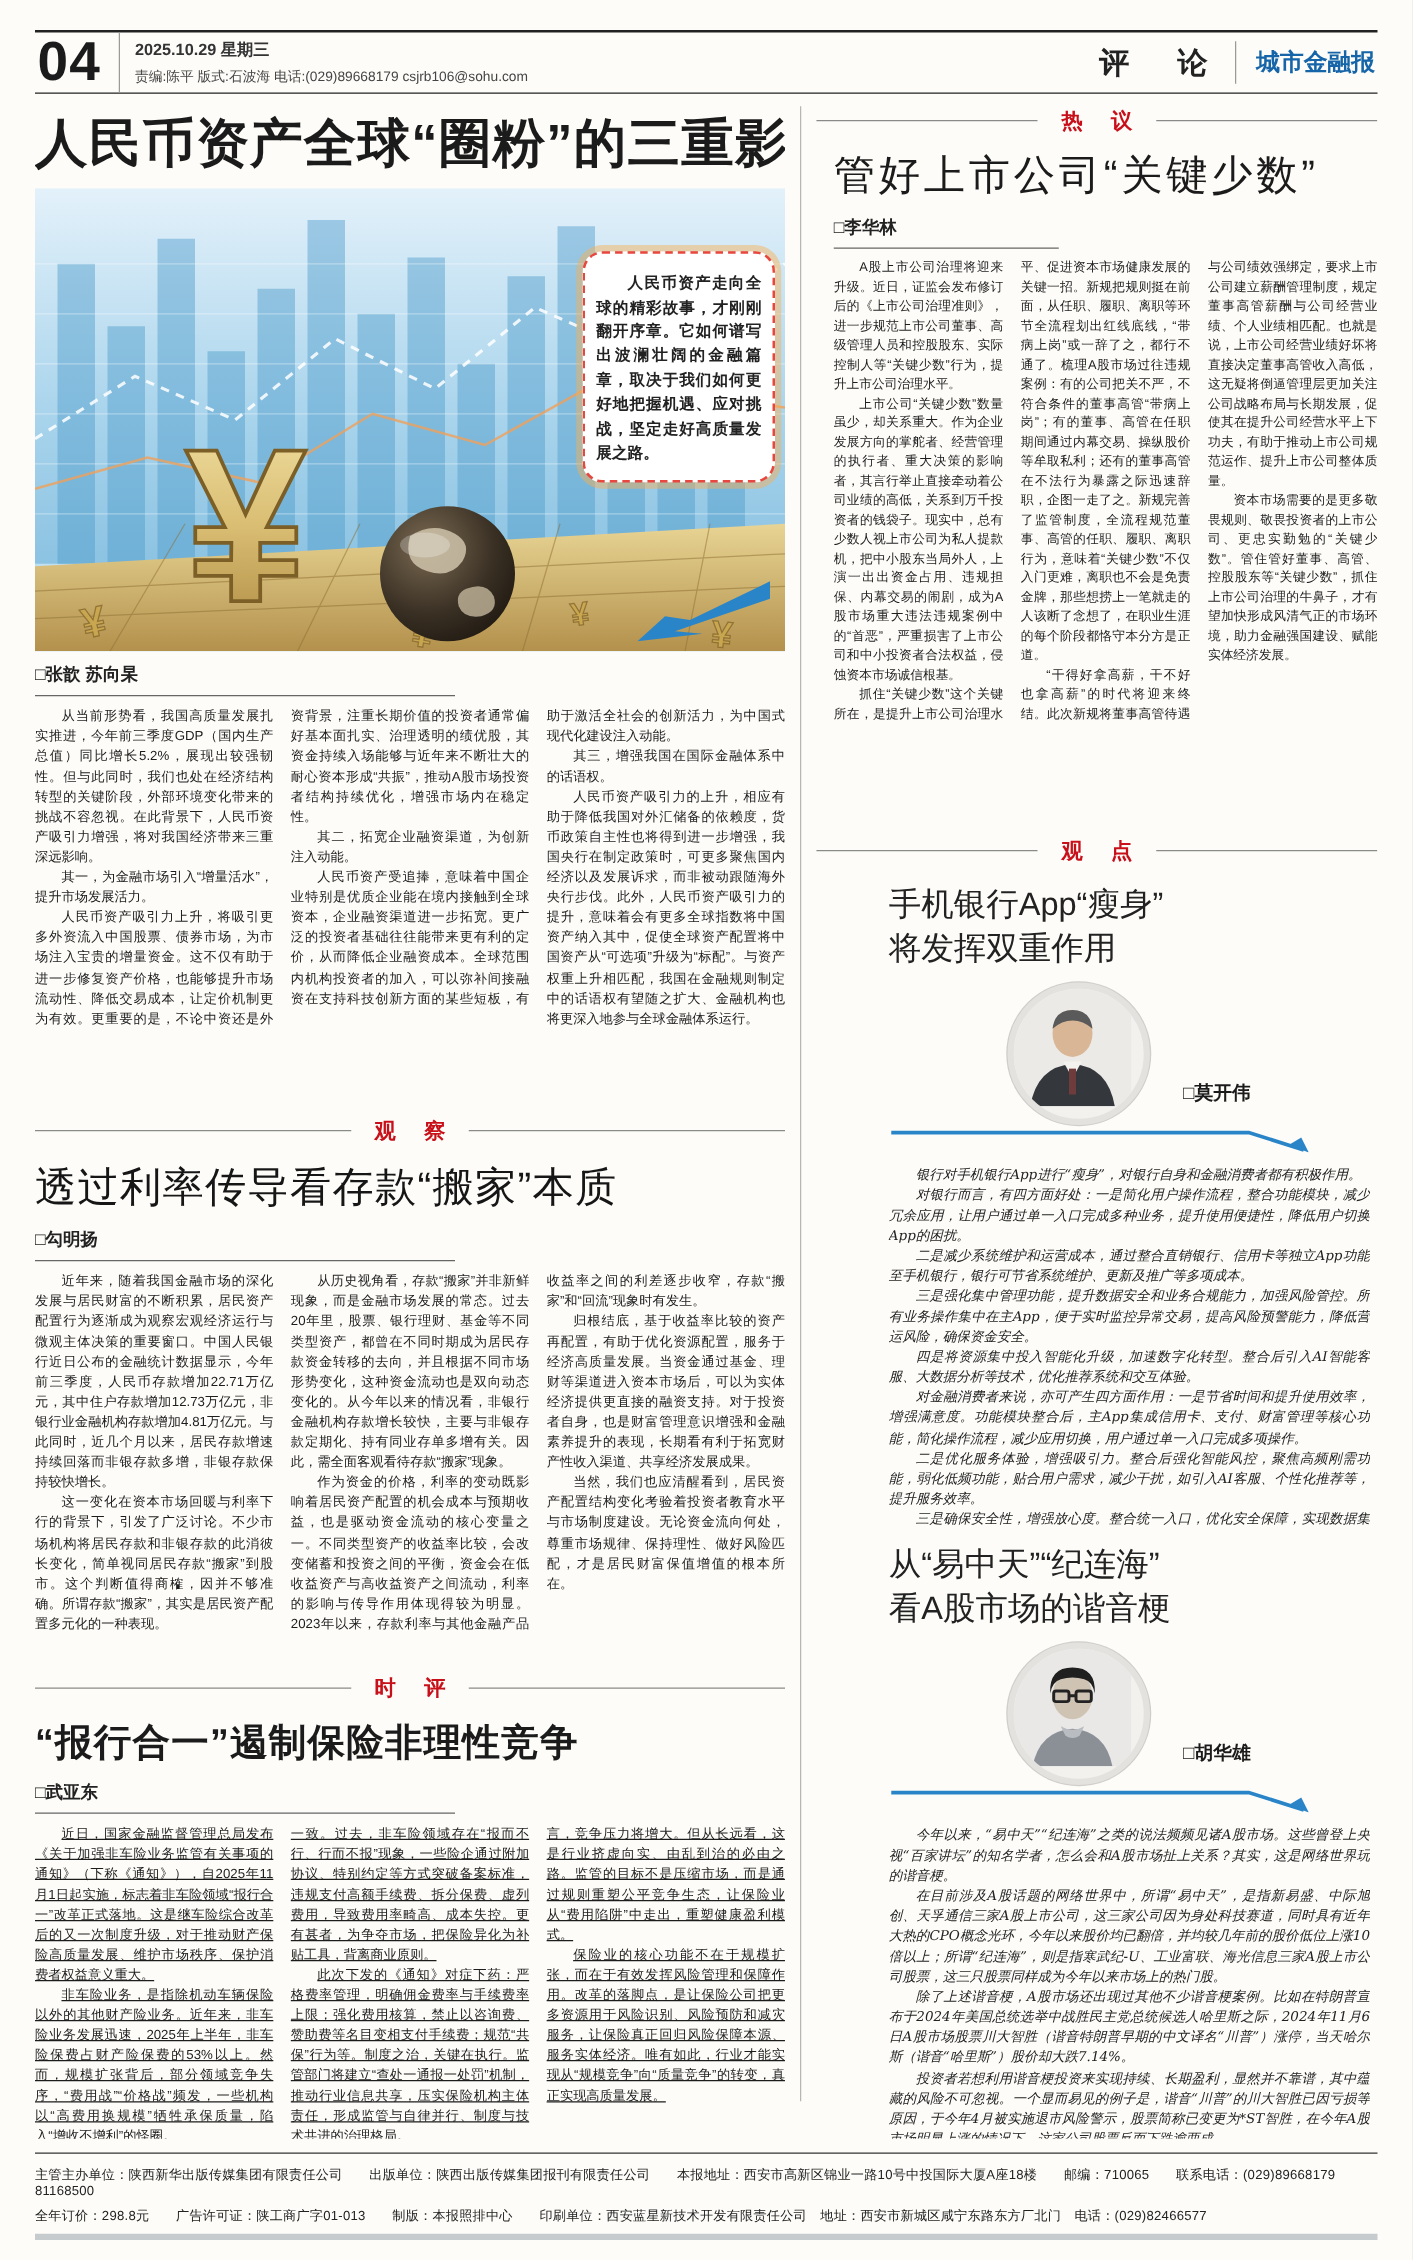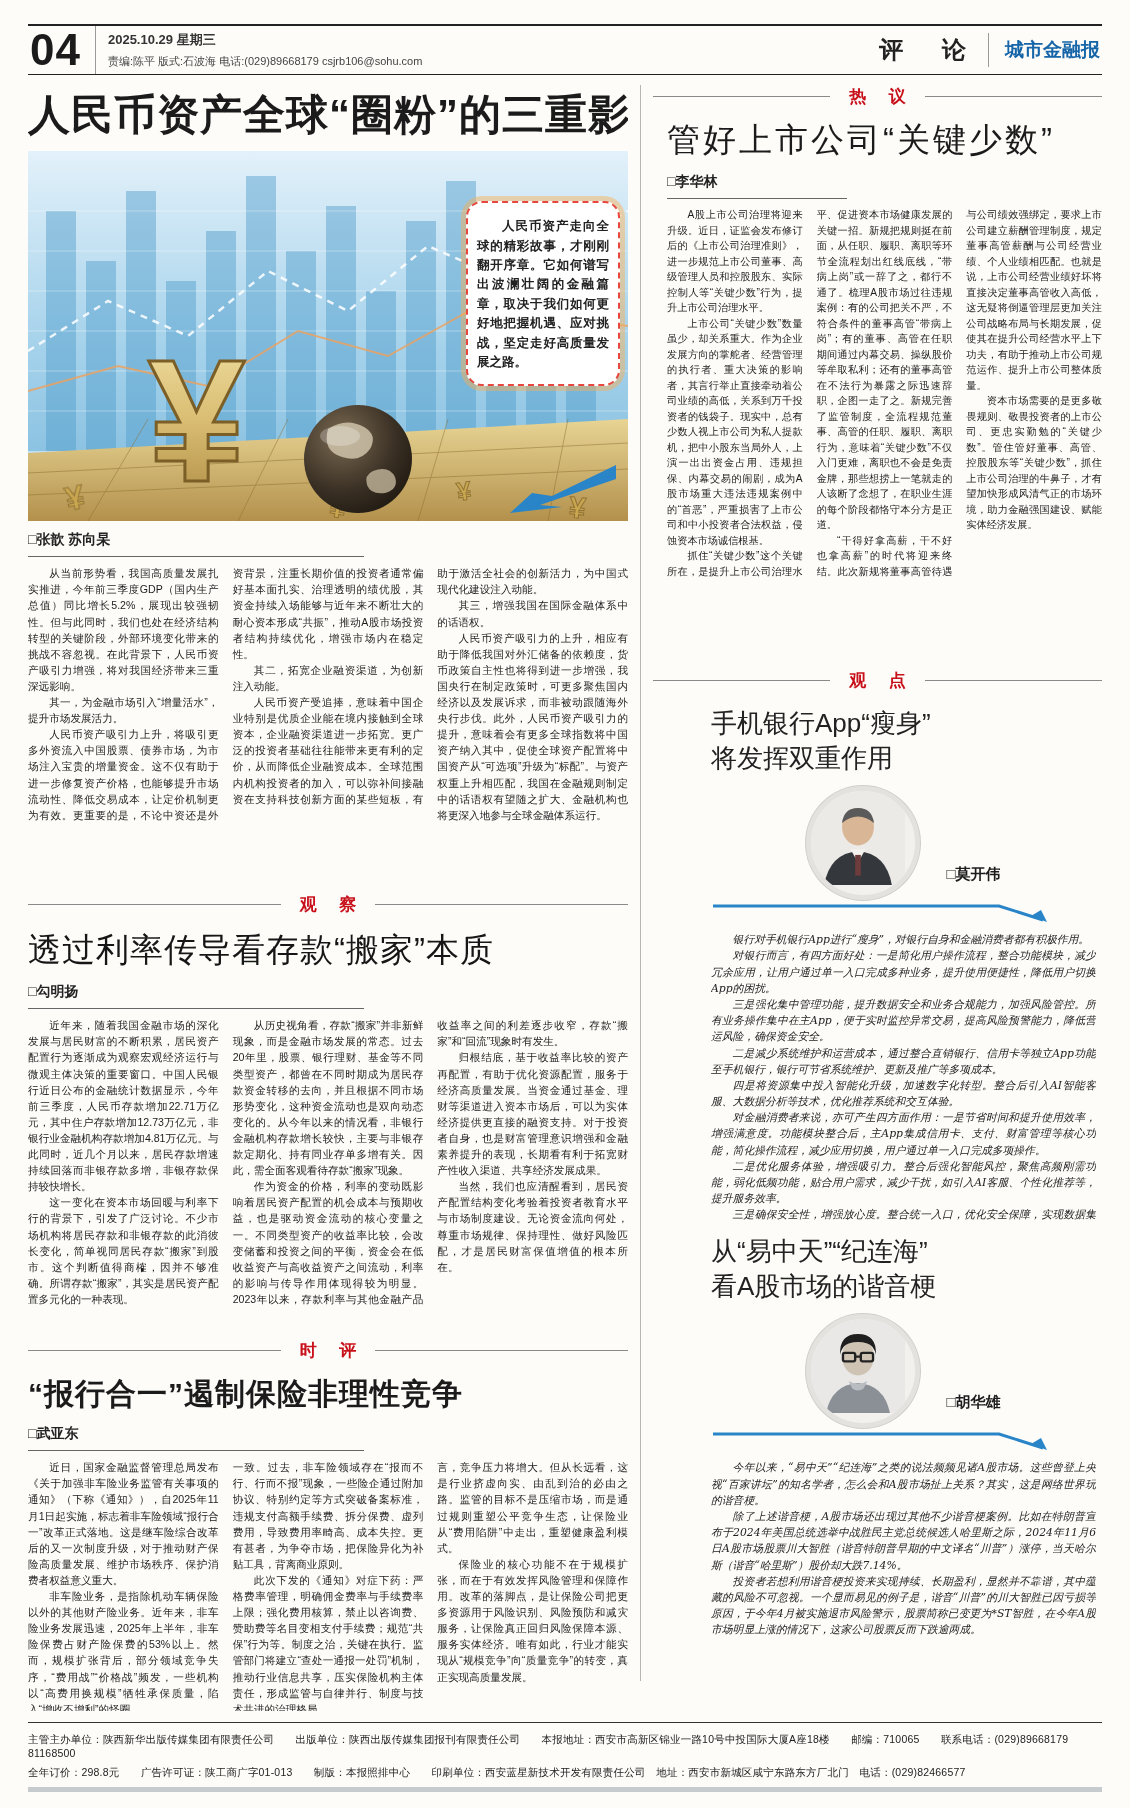--- a/index.html
+++ b/index.html
@@ -34,21 +34,21 @@
   .hero{position:relative;width:600px;height:370px;overflow:hidden;background:#bfe0f2;}
   .callout{position:absolute;right:8px;top:50px;width:132px;background:#fff;border:2px dashed #e8473f;
            border-radius:16px;padding:14px 9px 12px;font-size:12.5px;font-weight:600;line-height:1.55;
            text-align:justify;color:#222;box-shadow:0 0 0 5px rgba(250,176,80,.45);}
   .callout .para{text-indent:2em;}
   .hero-arrow{position:absolute;right:10px;top:312px;}
   .h2-light{font-size:33px;font-weight:450;letter-spacing:1px;margin:12px 0 4px;color:#161616;white-space:nowrap;}
   .h2-bold{font-size:30px;font-weight:900;letter-spacing:1px;margin:12px 0 4px;white-space:nowrap;}
   .mainbody{height:312px;}
   .obsbody{height:306px;}
-  .timebody{height:292px;}
+  .timebody{height:292px;text-decoration:underline;}
   
   .reyi-hl{font-size:33px;font-weight:500;letter-spacing:3px;margin:10px 0 4px;padding-left:14px;white-space:nowrap;}
   .r-byline{margin-left:14px;width:40%;}
   .reyibody{height:446px;margin-left:14px;font-size:10.2px;}
   .vp-art{margin-left:58px;margin-right:6px;}
   .vp-hl{font-size:26px;font-weight:500;line-height:1.35;white-space:pre-line;margin:14px 0 10px;color:#222;}
   .photo-row{display:flex;align-items:flex-end;gap:26px;position:relative;margin-bottom:2px;justify-content:center;}
   .avatar{width:104px;height:104px;border-radius:50%;border:5px solid #e3e2df;box-shadow:0 0 0 1px #cfcecb;
           overflow:hidden;background:#f2f1ee;flex:none;}
   .photo-byline{font-size:15px;font-weight:bold;padding-bottom:16px;}
@@ -251,22 +251,22 @@
           </div>
           <div class="photo-byline">□莫开伟</div>
         </div>
         <svg class="swoosh" width="340" height="20" viewBox="0 0 340 20">
           <polyline points="2,4 288,4 332,18" fill="none" stroke="#2a85c8" stroke-width="3"></polyline>
           <polygon points="336,20 320,14 330,8" fill="#2a85c8"></polygon>
         </svg>
         <div class="kai vpbody1">
             <p class="para">银行对手机银行App进行“瘦身”，对银行自身和金融消费者都有积极作用。</p>
             <p class="para">对银行而言，有四方面好处：一是简化用户操作流程，整合功能模块，减少冗余应用，让用户通过单一入口完成多种业务，提升使用便捷性，降低用户切换App的困扰。</p>
+            <p class="para">二是减少系统维护和运营成本，通过整合直销银行、信用卡等独立App功能至手机银行，银行可节省系统维护、更新及推广等多项成本。</p>
             <p class="para">三是强化集中管理功能，提升数据安全和业务合规能力，加强风险管控。所有业务操作集中在主App，便于实时监控异常交易，提高风险预警能力，降低营运风险，确保资金安全。</p>
-            <p class="para">二是减少系统维护和运营成本，通过整合直销银行、信用卡等独立App功能至手机银行，银行可节省系统维护、更新及推广等多项成本。</p>
             <p class="para">四是将资源集中投入智能化升级，加速数字化转型。整合后引入AI智能客服、大数据分析等技术，优化推荐系统和交互体验。</p>
             <p class="para">对金融消费者来说，亦可产生四方面作用：一是节省时间和提升使用效率，增强满意度。功能模块整合后，主App集成信用卡、支付、财富管理等核心功能，简化操作流程，减少应用切换，用户通过单一入口完成多项操作。</p>
             <p class="para">二是优化服务体验，增强吸引力。整合后强化智能风控，聚焦高频刚需功能，弱化低频功能，贴合用户需求，减少干扰，如引入AI客服、个性化推荐等，提升服务效率。</p>
             <p class="para">三是确保安全性，增强放心度。整合统一入口，优化安全保障，实现数据集中监测与风险控制，降低安全漏洞风险，通过智能风控系统降低账户被盗用、信息泄露等隐患。</p>
           </div>
       </div>
 
       <div class="vp-art">
         <h3 class="vp-hl">从“易中天”“纪连海”
 看A股市场的谐音梗</h3>
@@ -286,20 +286,21 @@
             </svg>
           </div>
           <div class="photo-byline">□胡华雄</div>
         </div>
         <svg class="swoosh" width="340" height="20" viewBox="0 0 340 20">
           <polyline points="2,4 288,4 332,18" fill="none" stroke="#2a85c8" stroke-width="3"></polyline>
           <polygon points="336,20 320,14 330,8" fill="#2a85c8"></polygon>
         </svg>
         <div class="kai vpbody2">
             <p class="para">今年以来，“易中天”“纪连海”之类的说法频频见诸A股市场。这些曾登上央视“百家讲坛”的知名学者，怎么会和A股市场扯上关系？其实，这是网络世界玩的谐音梗。</p>
+            <p class="para">在目前涉及A股话题的网络世界中，所谓“易中天”，是指新易盛、中际旭创、天孚通信三家A股上市公司，这三家公司因为身处科技赛道，同时具有近年大热的CPO概念光环，今年以来股价均已翻倍，并均较几年前的股价低位上涨10倍以上；所谓“纪连海”，则是指寒武纪-U、工业富联、海光信息三家A股上市公司股票，这三只股票同样成为今年以来市场上的热门股。</p>
             <p class="para">除了上述谐音梗，A股市场还出现过其他不少谐音梗案例。比如在特朗普宣布于2024年美国总统选举中战胜民主党总统候选人哈里斯之际，2024年11月6日A股市场股票川大智胜（谐音特朗普早期的中文译名“川普”）涨停，当天哈尔斯（谐音“哈里斯”）股价却大跌7.14%。</p>
             <p class="para">投资者若想利用谐音梗投资来实现持续、长期盈利，显然并不靠谱，其中蕴藏的风险不可忽视。一个显而易见的例子是，谐音“川普”的川大智胜已因亏损等原因，于今年4月被实施退市风险警示，股票简称已变更为*ST智胜，在今年A股市场明显上涨的情况下，这家公司股票反而下跌逾两成。</p>
           </div>
       </div>
     </div>
   </div>
 
   <div class="footer">
     <div class="foot-line">主管主办单位：陕西新华出版传媒集团有限责任公司　　出版单位：陕西出版传媒集团报刊有限责任公司　　本报地址：西安市高新区锦业一路10号中投国际大厦A座18楼　　邮编：710065　　联系电话：(029)89668179　81168500</div>
     <div class="foot-line">全年订价：298.8元　　广告许可证：陕工商广字01-013　　制版：本报照排中心　　印刷单位：西安蓝星新技术开发有限责任公司　地址：西安市新城区咸宁东路东方厂北门　电话：(029)82466577</div>

